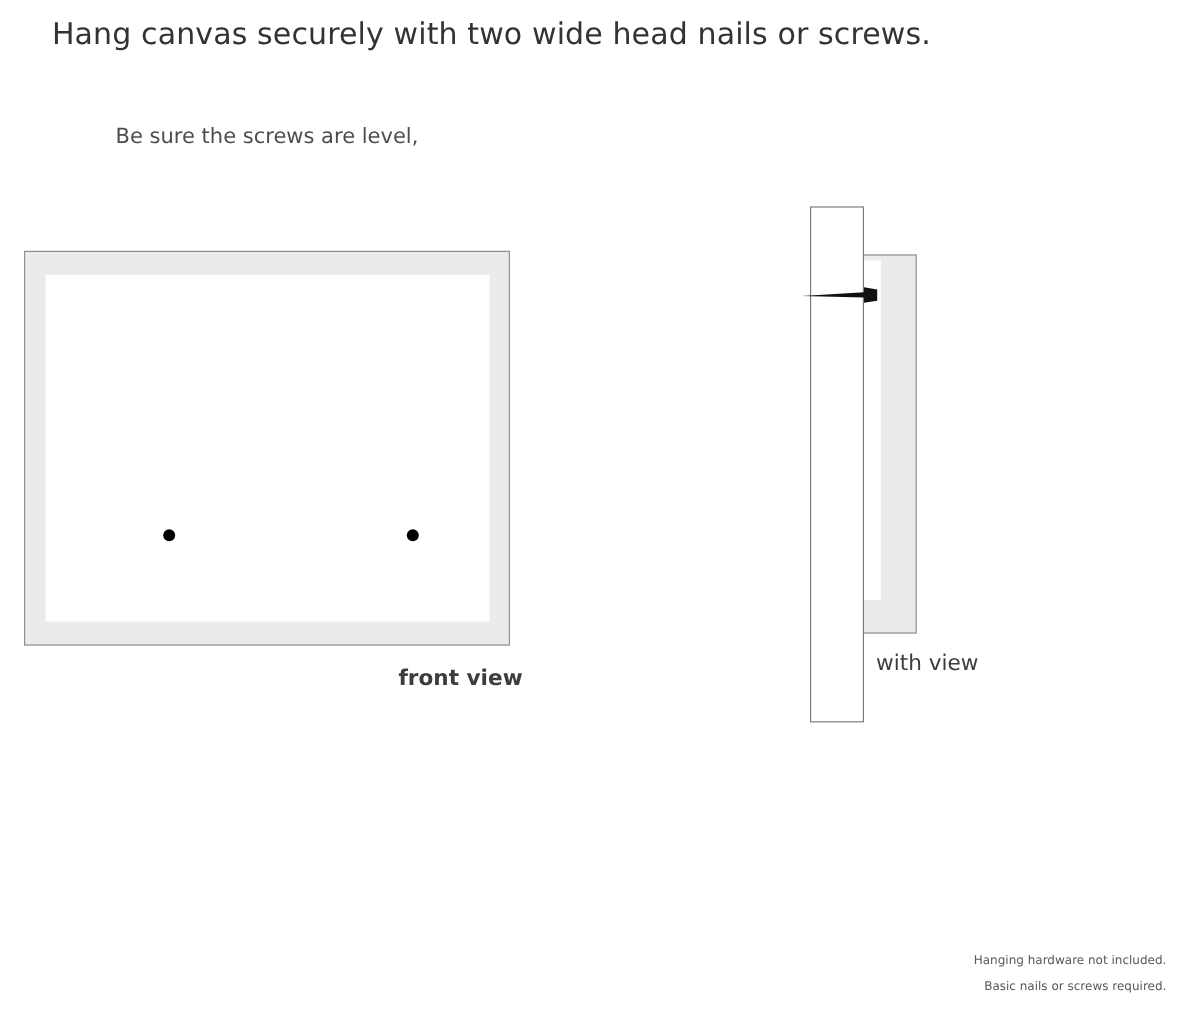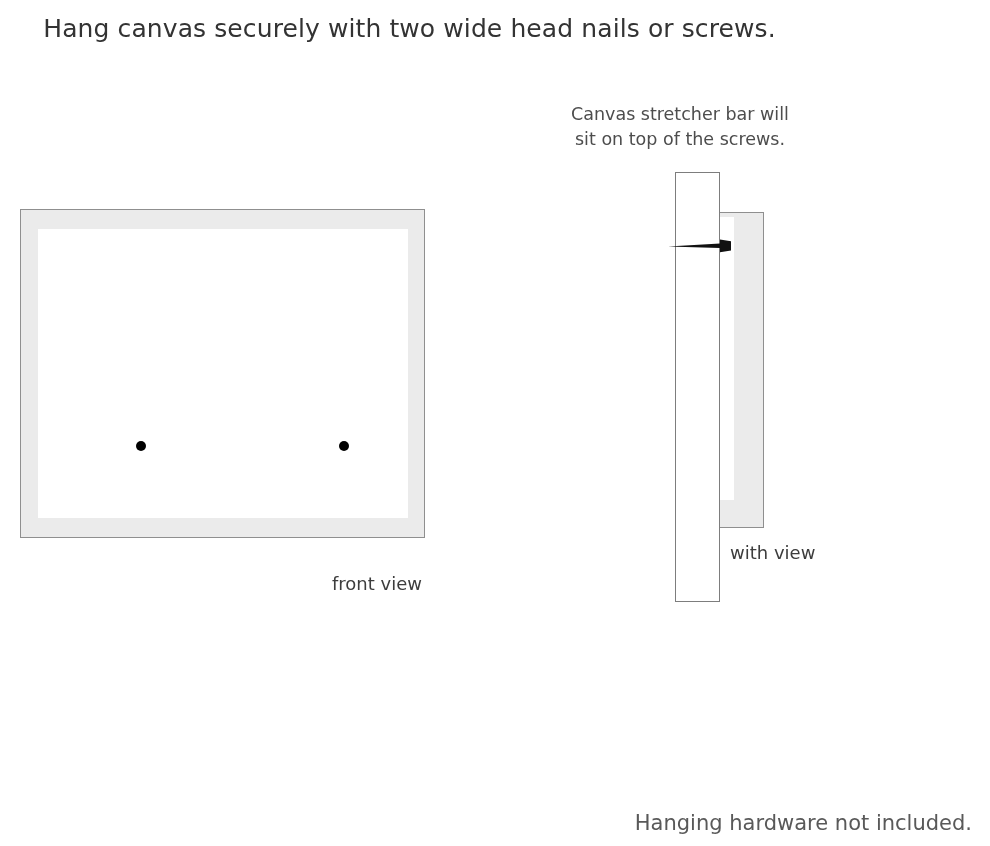--- a/index.html
+++ b/index.html
@@ -88,21 +88,21 @@
   }
   .screw-dot.left  { left: 116px; top: 232px; }
   .screw-dot.right { left: 319px; top: 232px; }
 
   .view-label {
     position: absolute;
     font-size: 18px;
     color: #3d3d3d;
     white-space: nowrap;
   }
-  .label-front { left: 332px; top: 573px; }
+  .label-front { left: 332px; top: 555px; font-weight: bold; }
   .label-side  { left: 730px; top: 542px; }
 
   
   .side-view {
     position: absolute;
     left: 660px;
     top: 165px;
     width: 130px;
     height: 450px;
   }
@@ -145,40 +145,37 @@
     z-index: 3;
   }
   .nail svg { display: block; }
 
   
   .disclaimer {
     position: absolute;
     right: 18px;
     bottom: 12px;
     text-align: right;
-    font-size: 21px;
+    font-size: 10px;
     line-height: 22px;
     color: #595959;
   }
   .disclaimer .line { display: block; white-space: nowrap; }
 </style>
 </head>
 <body>
 
 <div class="stage">
 
   <div class="headline">Hang canvas securely with two wide head nails or screws.</div>
 
   <div class="caption caption-left">
-  </div>
-
-  <div class="caption caption-right">
-    <span class="line">Canvas stretcher bar will</span>
-    <span class="line">sit on top of the screws.</span>
-  </div>
+    <span class="line">Be sure the screws are level,</span>
+  </div>
+
 
   <div class="front-view">
     <div class="canvas-frame-outer"></div>
     <div class="canvas-frame-inner"></div>
     <div class="screw-dot left"></div>
     <div class="screw-dot right"></div>
   </div>
 
   <div class="view-label label-front">front view</div>
 
@@ -191,15 +188,16 @@
       <svg width="66" height="14" viewBox="0 0 66 14" xmlns="http://www.w3.org/2000/svg">
         <path d="M0 7.6 L52 4.6 L52 0.4 L63 2.2 L63 11.6 L52 13.2 L52 9.0 Z" fill="#111111"></path>
       </svg>
     </div>
   </div>
 
   <div class="view-label label-side">with view</div>
 
   <div class="disclaimer">
     <span class="line">Hanging hardware not included.</span>
+    <span class="line">Basic nails or screws required.</span>
   </div>
 
 </div>
 
 </body></html>

